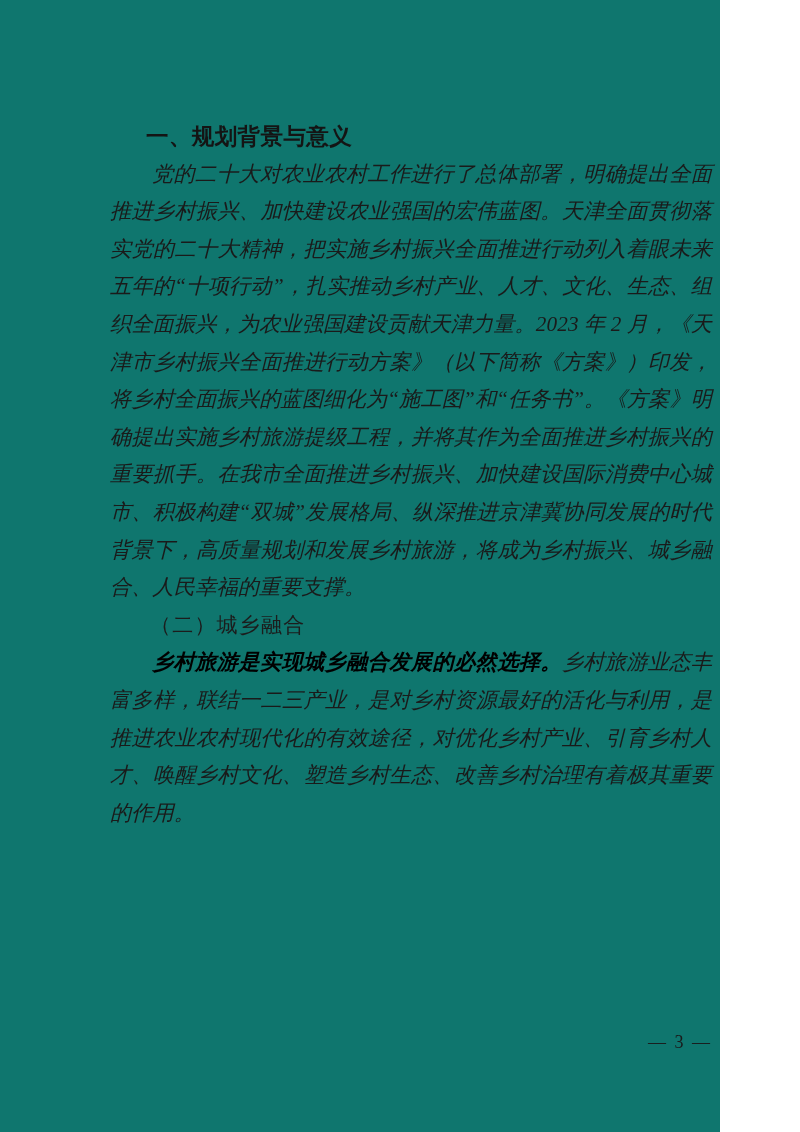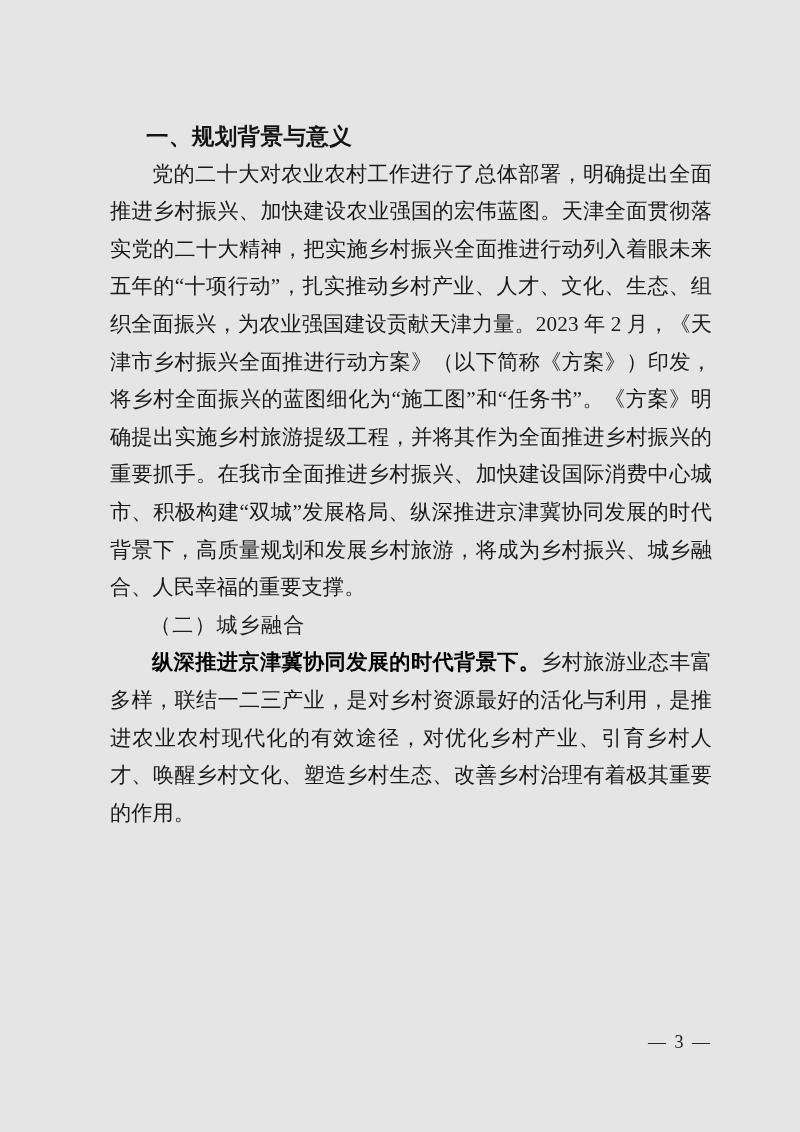--- a/index.html
+++ b/index.html
@@ -6,23 +6,23 @@
     margin: 0;
     padding: 0;
     background: #ffffff;
   }
   body {
     font-family: "Liberation Serif", "DejaVu Serif", serif;
     color: #000000;
   }
   .page {
     position: relative;
-    width: 800px;
+    width: 720px;
     height: 1132px;
-    background: #e5e5e5;
+    background: #0f766e;
     overflow: hidden;
     box-sizing: border-box;
   }
   .content {
     position: absolute;
     left: 110px;
     top: 118px;
     width: 602px;
   }
 
@@ -58,20 +58,21 @@
     margin: 0;
     text-indent: 42px;
     text-align: justify;
     text-justify: inter-character;
     color: #1a1a1a;
     letter-spacing: 0.1px;
     word-break: break-all;
   }
   .body-p.lastline-left {
     text-align-last: left;
+    font-style: italic;
   }
   .body-p.lastline-just {
     text-align-last: justify;
   }
 
   .lead {
     font-weight: bold;
     color: #000000;
     letter-spacing: 0.2px;
   }
@@ -98,21 +99,21 @@
   <div class="content">
 
     <h1 class="h1">一、规划背景与意义</h1>
 
 
     <p class="body-p lastline-left">党的二十大对农业农村工作进行了总体部署，明确提出全面推进乡村振兴、加快建设农业强国的宏伟蓝图。天津全面贯彻落实党的二十大精神，把实施乡村振兴全面推进行动列入着眼未来五年的“十项行动”，扎实推动乡村产业、人才、文化、生态、组织全面振兴，为农业强国建设贡献天津力量。2023 年 2 月，《天津市乡村振兴全面推进行动方案》（以下简称《方案》）印发，将乡村全面振兴的蓝图细化为“施工图”和“任务书”。《方案》明确提出实施乡村旅游提级工程，并将其作为全面推进乡村振兴的重要抓手。在我市全面推进乡村振兴、加快建设国际消费中心城市、积极构建“双城”发展格局、纵深推进京津冀协同发展的时代背景下，高质量规划和发展乡村旅游，将成为乡村振兴、城乡融合、人民幸福的重要支撑。</p>
 
     <h2 class="h2">（二）城乡融合</h2>
 
     <p class="body-p lastline-left">
-      <span class="lead">纵深推进京津冀协同发展的时代背景下。</span><span>乡村旅游业态丰富多样，联结一二三产业，是对乡村资源最好的活化与利用，是推进农业农村现代化的有效途径，对优化乡村产业、引育乡村人才、唤醒乡村文化、塑造乡村生态、改善乡村治理有着极其重要的作用。</span>
+      <span class="lead">乡村旅游是实现城乡融合发展的必然选择。</span><span>乡村旅游业态丰富多样，联结一二三产业，是对乡村资源最好的活化与利用，是推进农业农村现代化的有效途径，对优化乡村产业、引育乡村人才、唤醒乡村文化、塑造乡村生态、改善乡村治理有着极其重要的作用。</span>
     </p>
 
 
   </div>
 
   <div class="footer">— 3 —</div>
 
 </div>
 
 </body></html>

